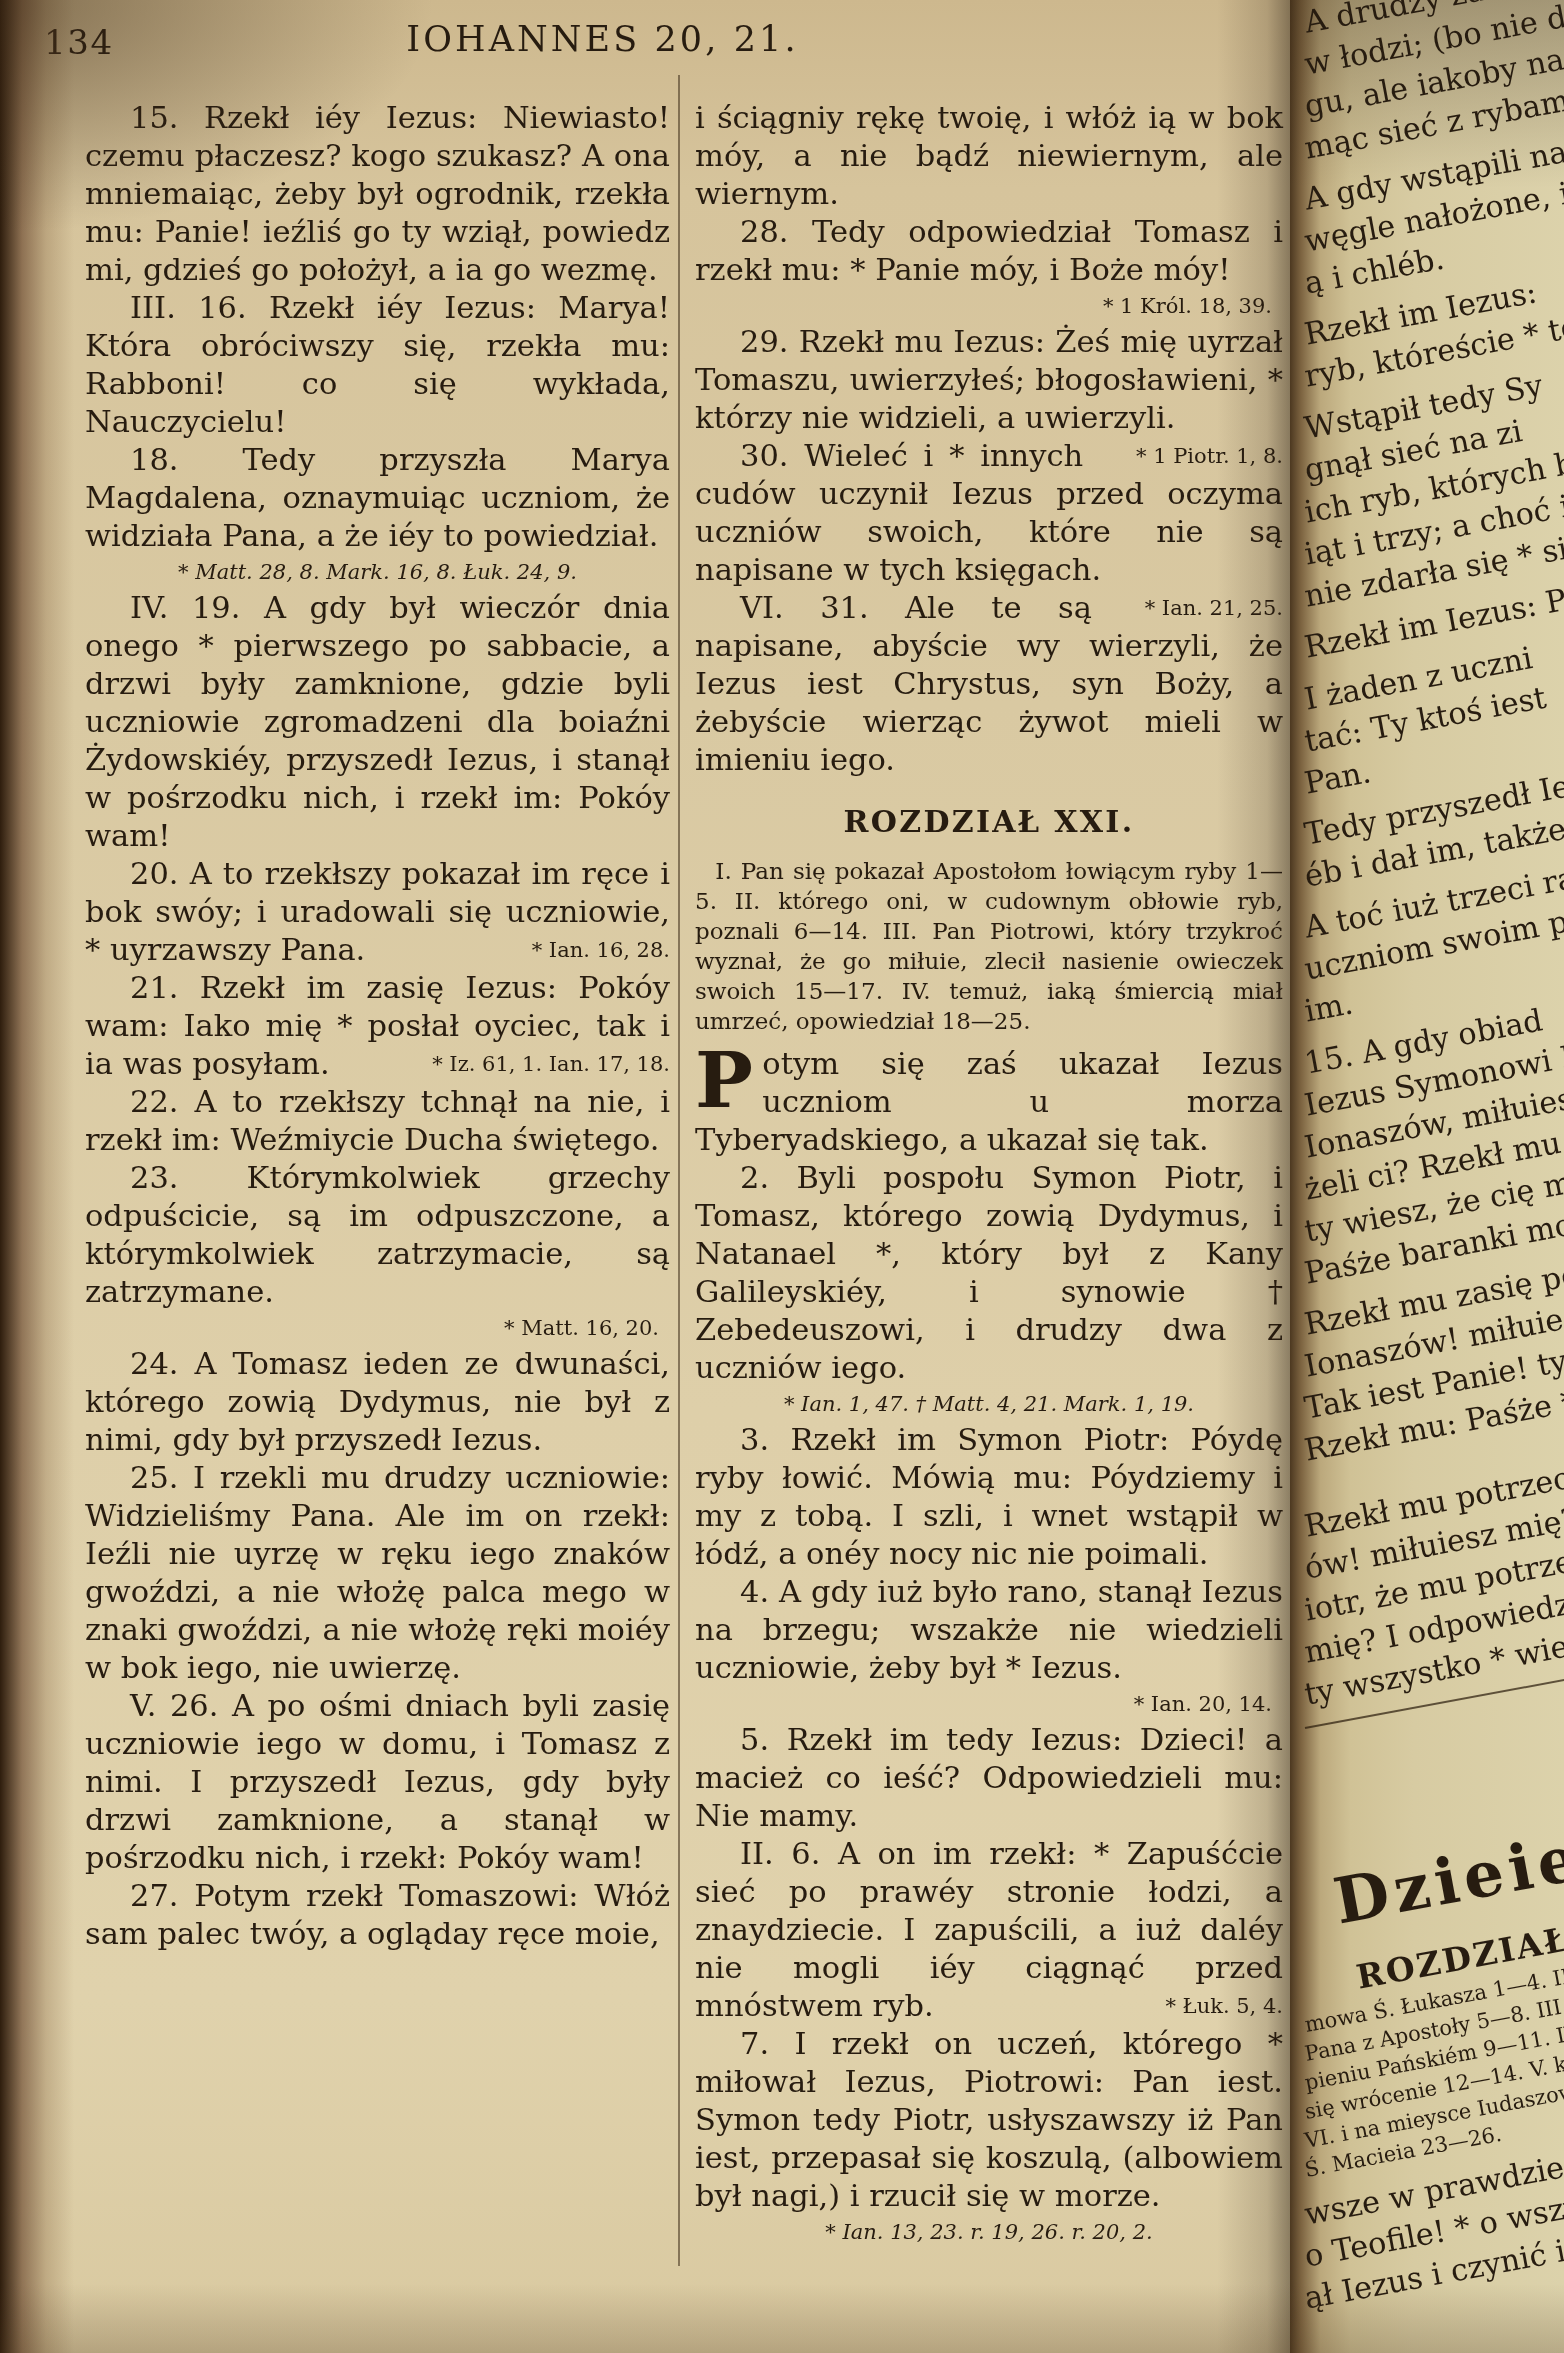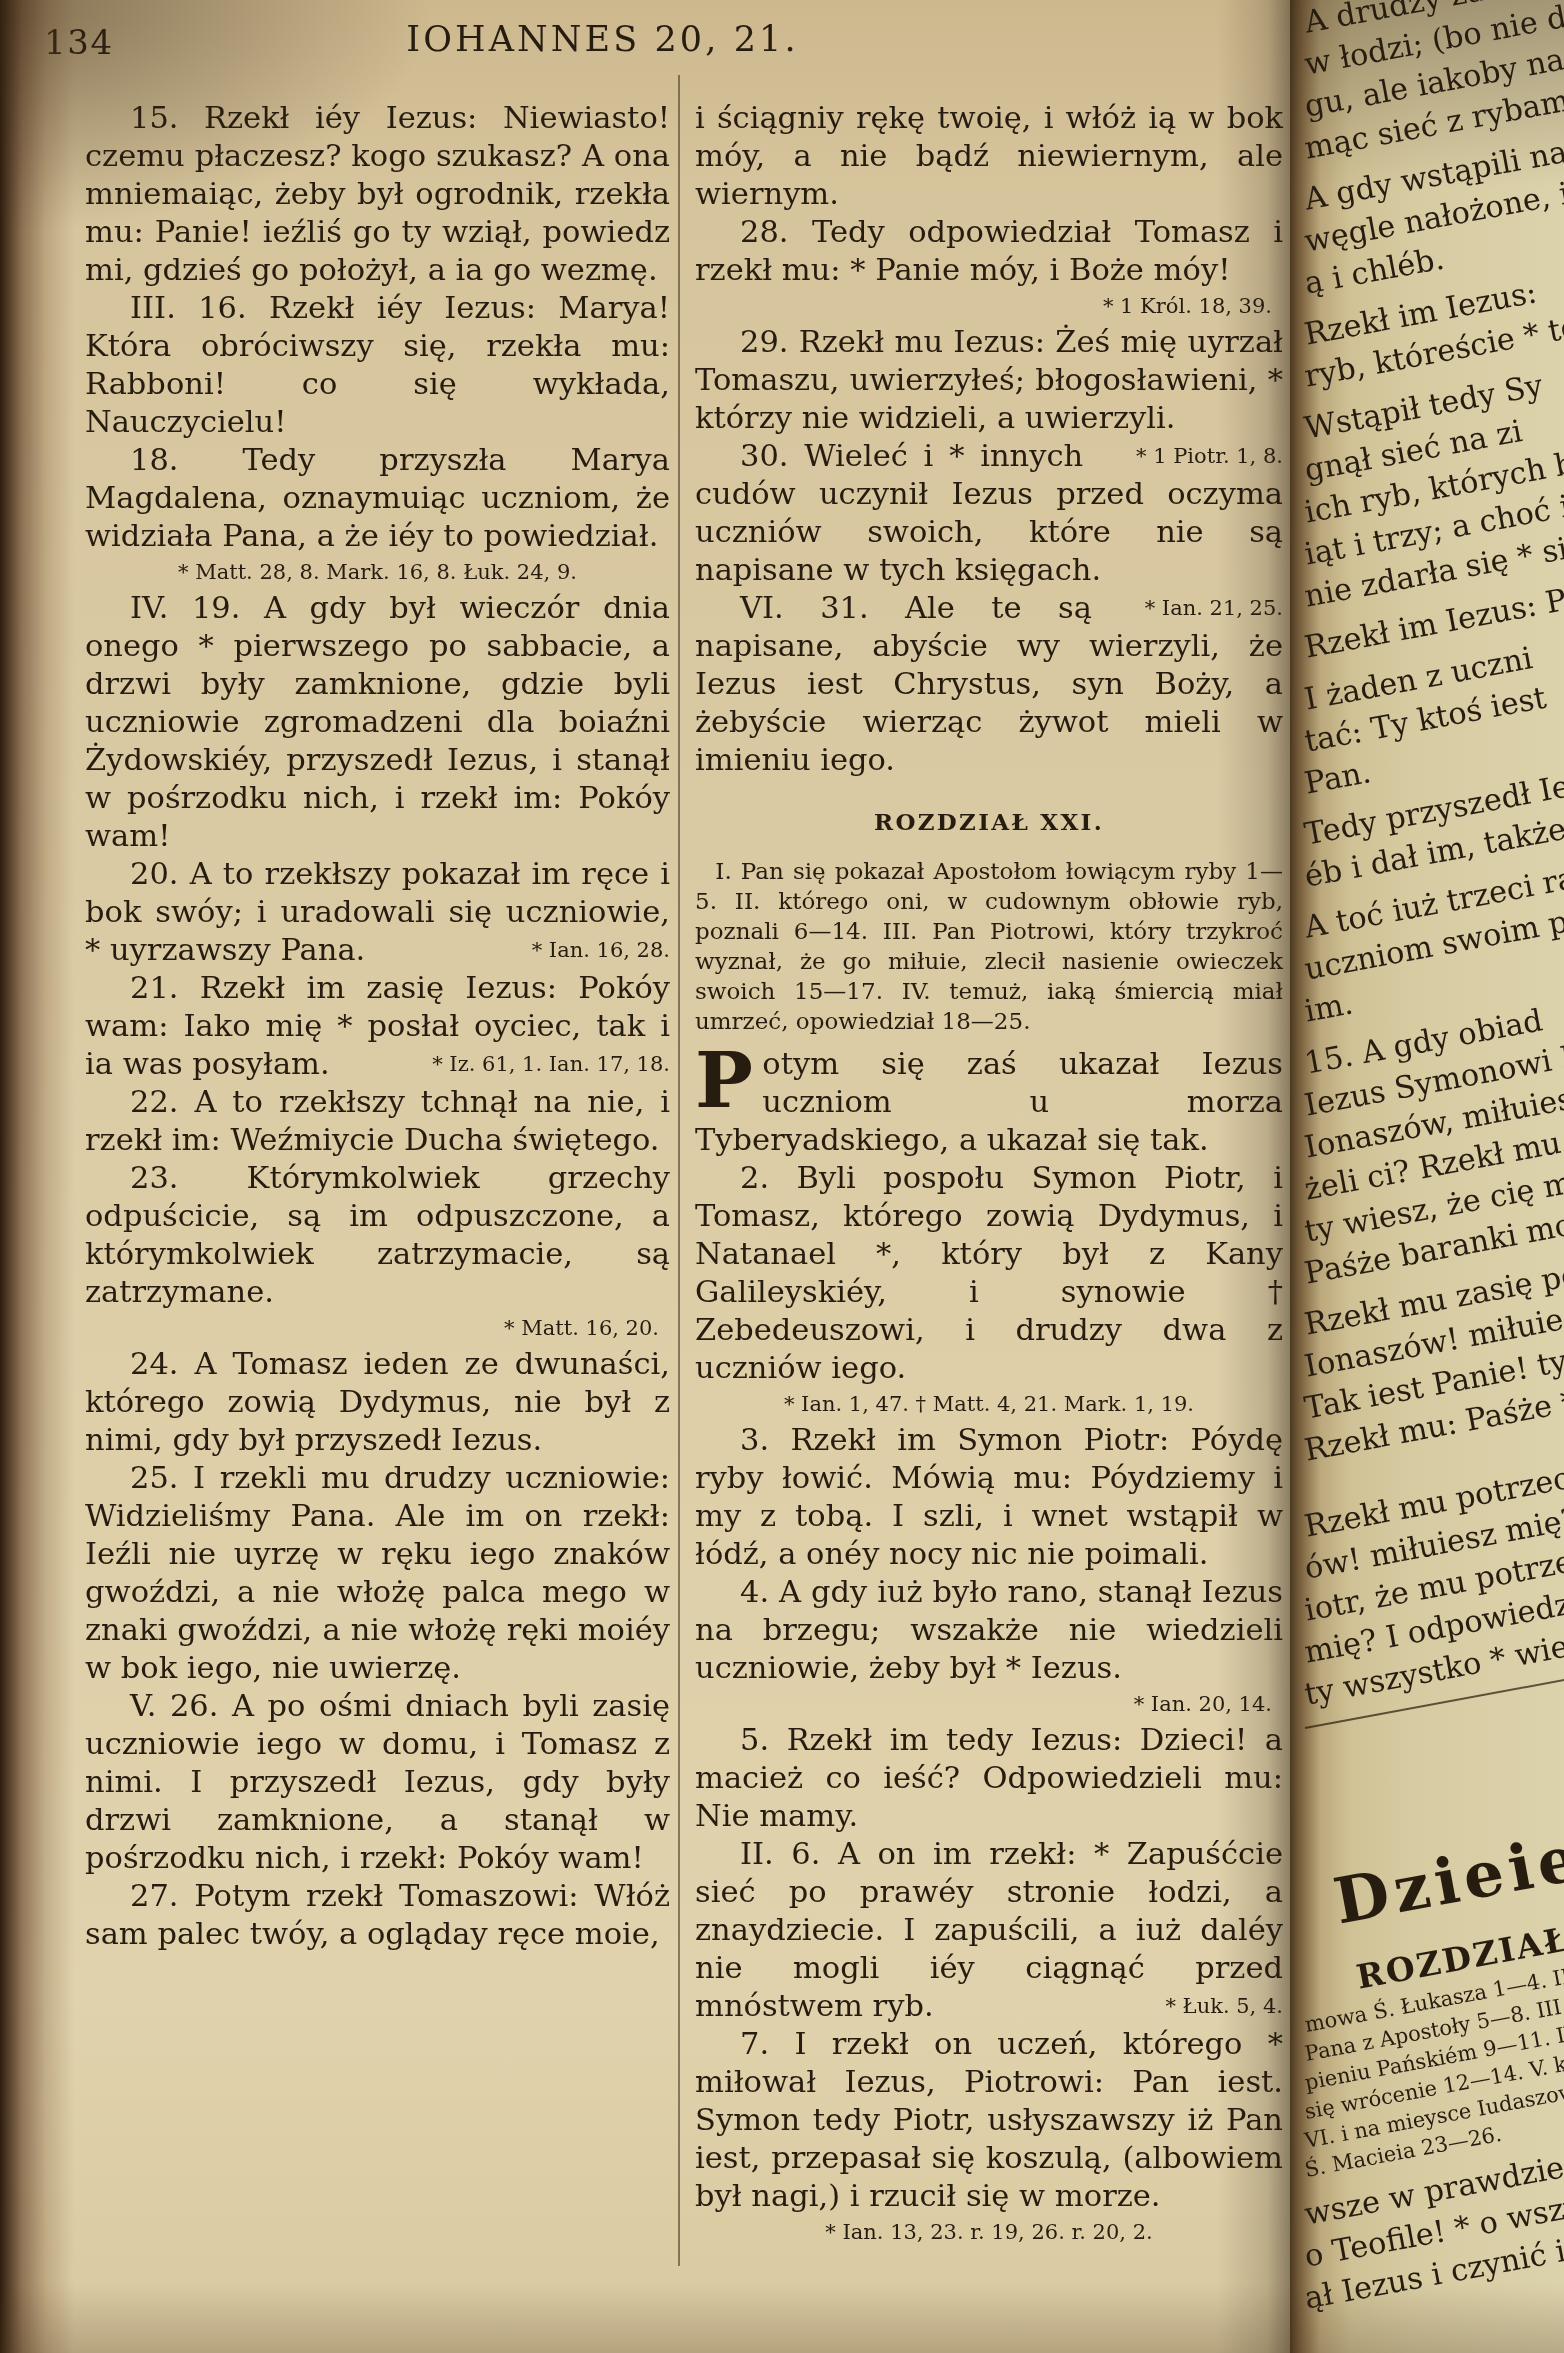--- a/index.html
+++ b/index.html
@@ -28,23 +28,23 @@
   .col{position:absolute;top:99px;text-align:justify;font-size:30.5px;line-height:38px;}
   #col1{left:85px;width:585px;}
   #col2{left:695px;width:588px;}
   .divider{position:absolute;left:678px;top:75px;width:1.6px;height:2191px;background:rgba(62,45,25,.55);}
 
   .col p{margin:0;}
   p.verse{text-indent:45px;}
   p.cont{text-indent:0;}
   p.refline{font-size:21px;line-height:34px;text-indent:0;}
   p.refline.right{text-align:right;padding-right:11px;}
-  p.refline.center{text-align:center;}
+  p.refline.center{text-align:center;font-style:italic;}
   span.ref-inline{float:right;font-size:21px;line-height:38px;padding-left:7.8px;}
-  p.chap-heading{text-align:center;text-indent:0;font-size:23px;letter-spacing:2.3px;font-weight:bold;margin:23.5px 0 15.6px;}
+  p.chap-heading{text-align:center;text-indent:0;font-size:30px;letter-spacing:2.3px;font-weight:bold;margin:23.5px 0 15.6px;}
   p.summary{font-size:23px;line-height:30px;text-indent:20.3px;margin-bottom:9.4px;}
   p.dropcap-para{text-indent:0;}
   span.dropcap{float:left;font-size:77px;line-height:63px;padding:3.1px 9.4px 0 0;font-weight:bold;}
 
   .rp-content{position:absolute;left:1305px;top:1.6px;width:438px;}
   .rp-line{white-space:nowrap;font-size:30.5px;line-height:42px;transform:rotate(-10.5deg);transform-origin:0 50%;}
   .rp-line.sm{font-size:21px;line-height:29px;}
   .rp-line.title{font-size:63px;line-height:81px;letter-spacing:5.5px;font-weight:bold;margin-left:30px;}
   .rp-line.chap{font-size:33px;line-height:49px;letter-spacing:2.3px;font-weight:bold;margin-left:52px;}
   .rp-line.rule{height:0;border-top:2.3px solid rgba(40,26,10,.7);width:336px;margin:11px 0 4.7px;}

